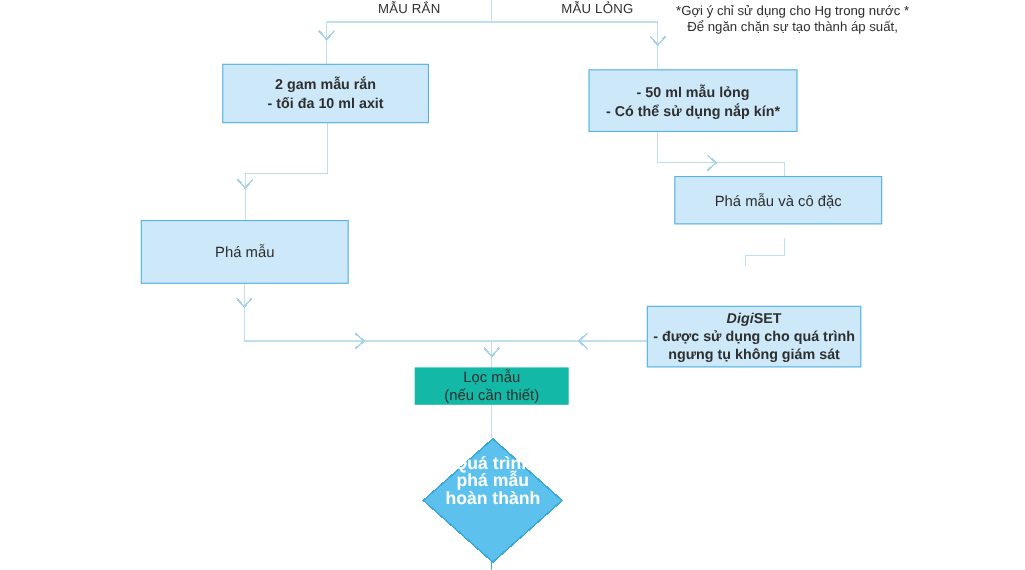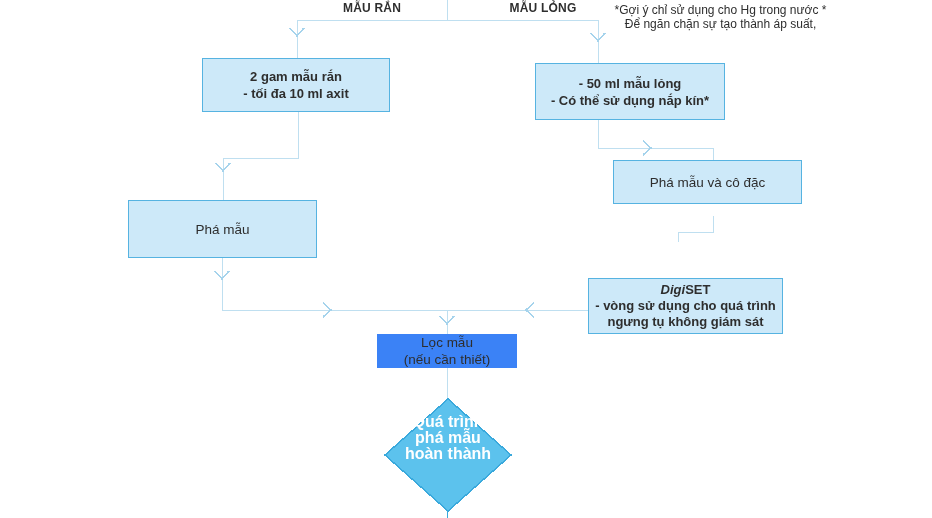--- a/index.html
+++ b/index.html
@@ -9,21 +9,21 @@
     color:var(--text-dark,#2e2e2e);
   }
   .connector-layer{position:absolute;left:0;top:0;width:932px;height:518px;}
   .flowline{fill:none;stroke:var(--line,#bfdff0);stroke-width:1;}
   .arrowhead{fill:none;stroke:var(--arrow,#a5d3ec);stroke-width:1.6;}
   .diamond-shape{fill:var(--diamond-fill,#5cc2ed);stroke:var(--diamond-border,#3aa9dc);stroke-width:1.5;}
   .stub{fill:none;stroke:var(--diamond-border,#3aa9dc);stroke-width:1;}
 
   .branch-label{
     position:absolute;top:1px;height:16px;text-align:center;
-    font-size:12px;font-weight:bold;letter-spacing:.2px;
+    font-size:12px;font-weight:normal;letter-spacing:.2px;
   }
   .note{
     position:absolute;left:568px;top:3px;width:305px;text-align:center;
     font-size:12px;line-height:14px;
   }
   .note .n1{font-weight:normal;}
   .note .n2{text-align:center;}
 
   .node{
     position:absolute;box-sizing:border-box;
@@ -32,21 +32,21 @@
     display:flex;flex-direction:column;justify-content:center;
     text-align:center;line-height:17px;
   }
   .node.bold{font-weight:bold;font-size:13px;}
   .node.regular{font-weight:normal;font-size:13.5px;}
   .digiset-name .it{font-style:italic;}
   .digiset-name .bd{font-weight:bold;}
 
   .filter-label{
     position:absolute;left:377px;top:334px;width:140px;text-align:center;
-    background:#3b82f6;font-size:13.5px;line-height:17px;
+    background:#14b8a6;font-size:13.5px;line-height:17px;
   }
   .diamond-text{
     position:absolute;left:380px;top:414px;width:136px;height:48px;
     text-align:center;color:var(--diamond-text,#ffffff);
     font-size:16px;font-weight:bold;line-height:16px;
   }
 </style>
 </head>
 <body>
 
@@ -106,21 +106,21 @@
   </div>
 
   <div class="node regular" style="left:613px;top:160px;width:189px;height:44px;">
     <div>Phá mẫu và cô đặc</div>
   </div>
 
   <div class="node bold" style="left:588px;top:242px;width:195px;height:56px;line-height:16px;margin-top:36px;">
     <div class="digiset-name">
       <span class="it">Digi</span><span class="bd">SET</span>
     </div>
-    <div>- vòng sử dụng cho quá trình</div>
+    <div>- được sử dụng cho quá trình</div>
     <div>ngưng tụ không giám sát</div>
   </div>
 
   <div class="filter-label">
     <div>Lọc mẫu</div>
     <div>(nếu cần thiết)</div>
   </div>
 
   <div class="diamond-text">
     <div>Quá trình</div>

